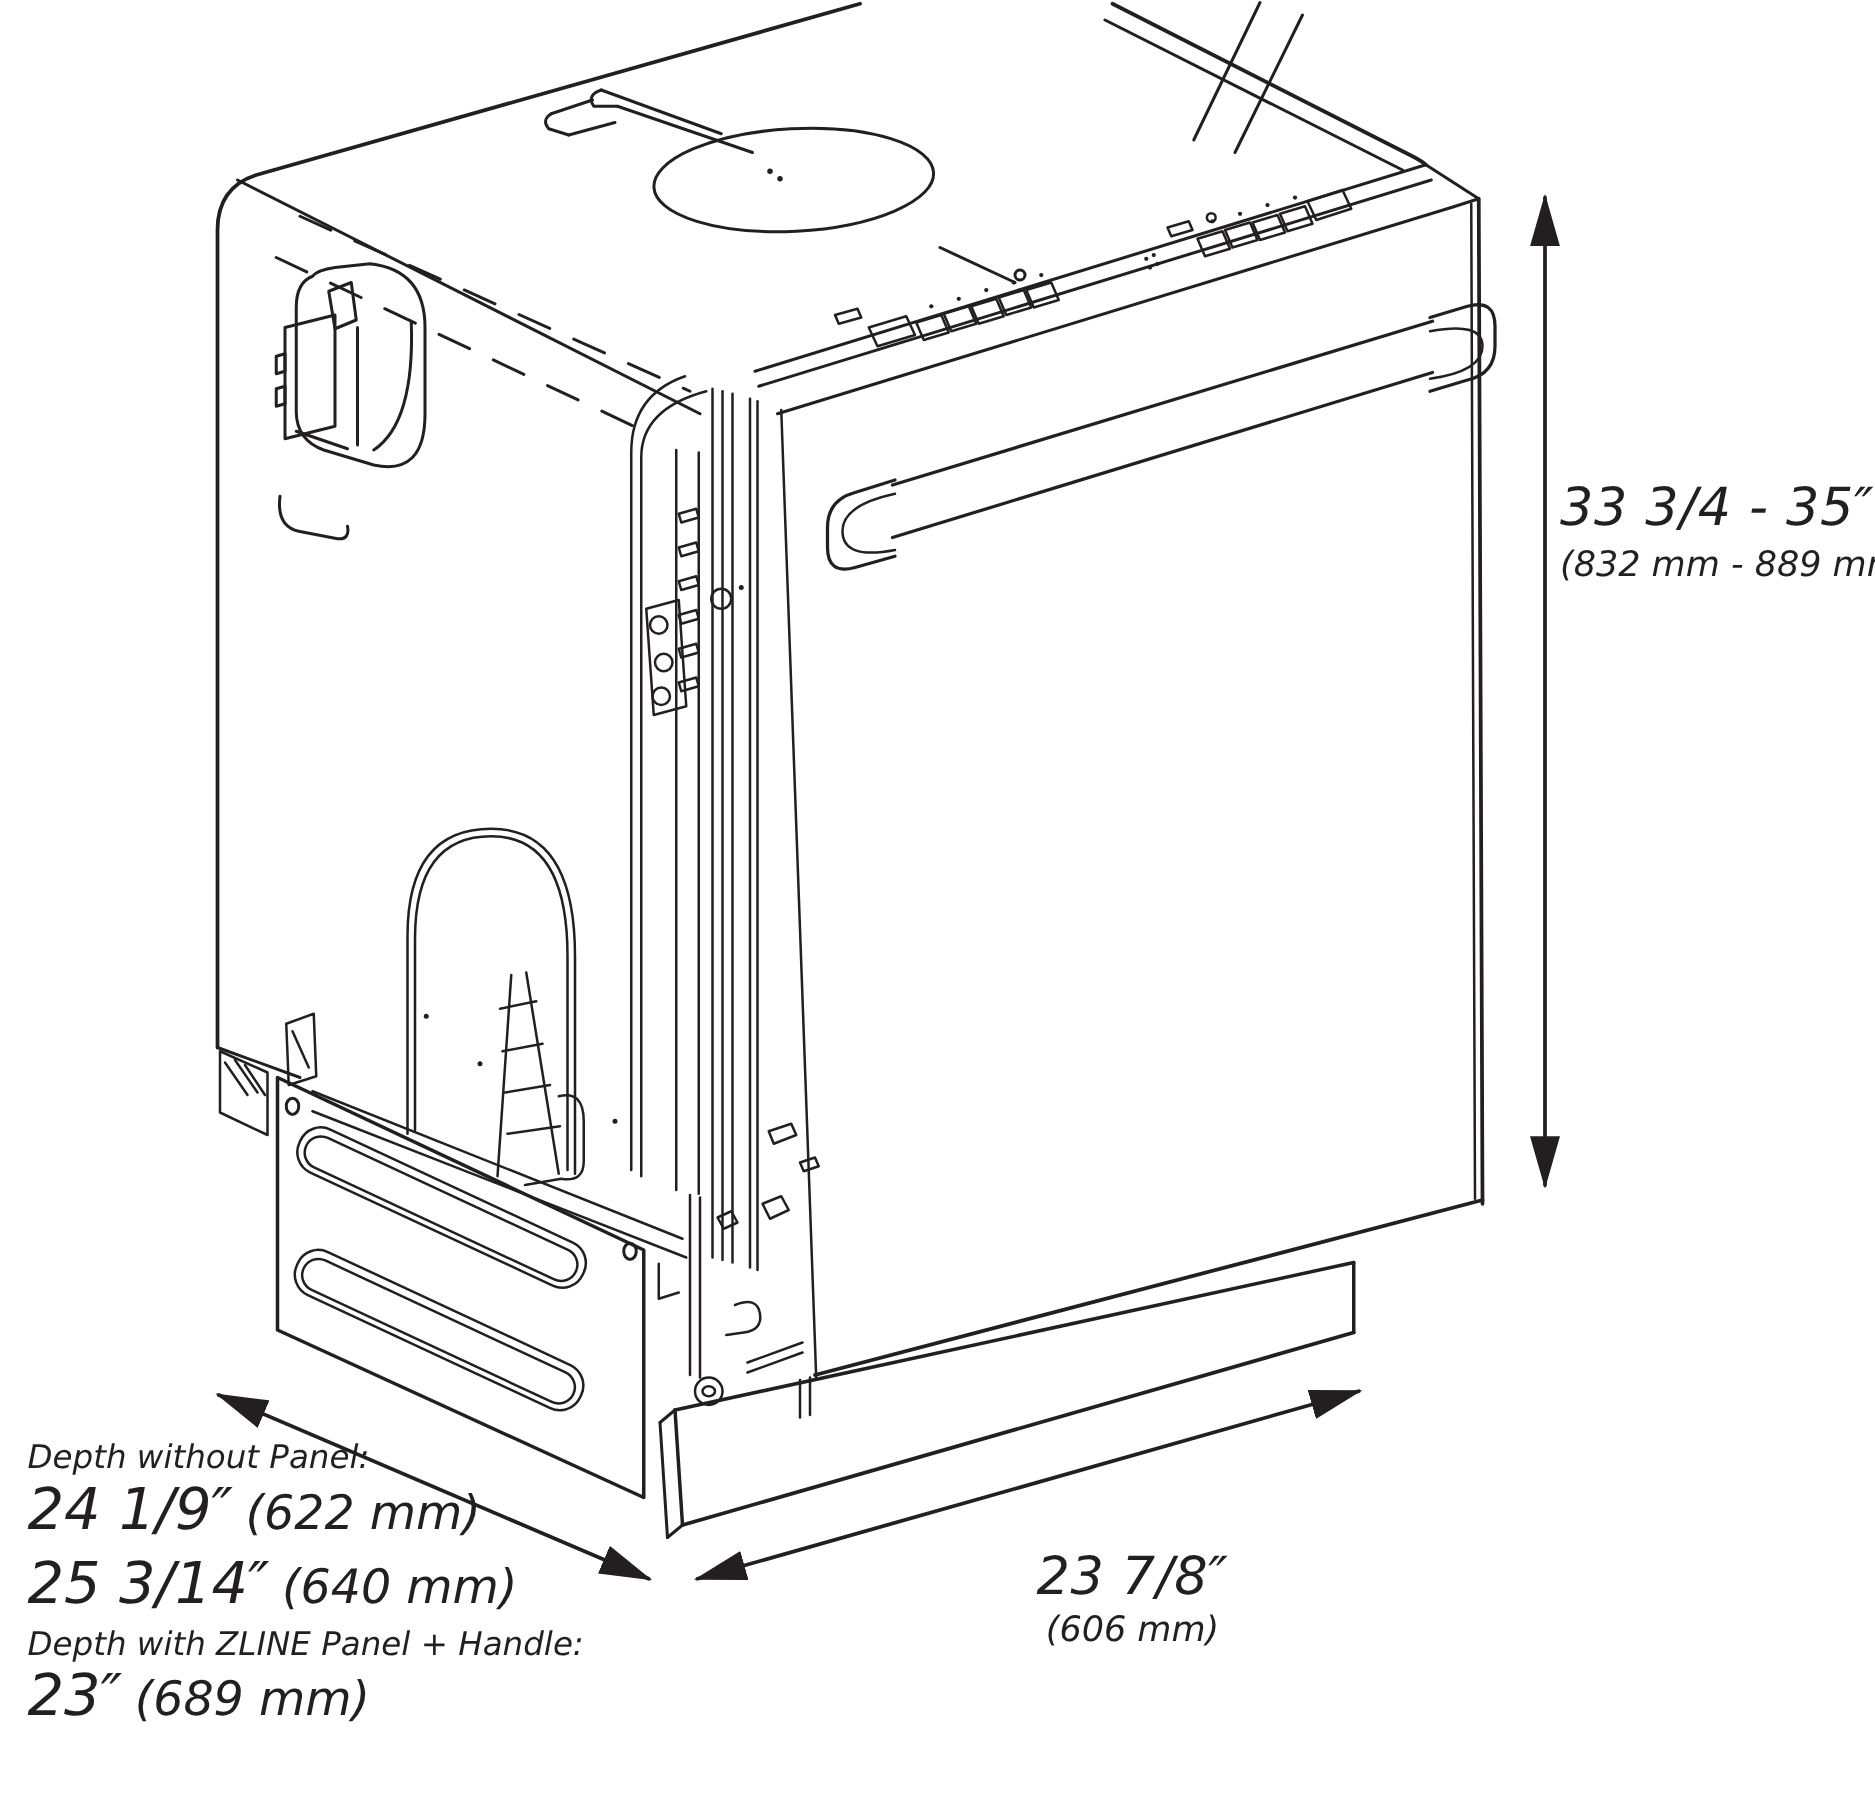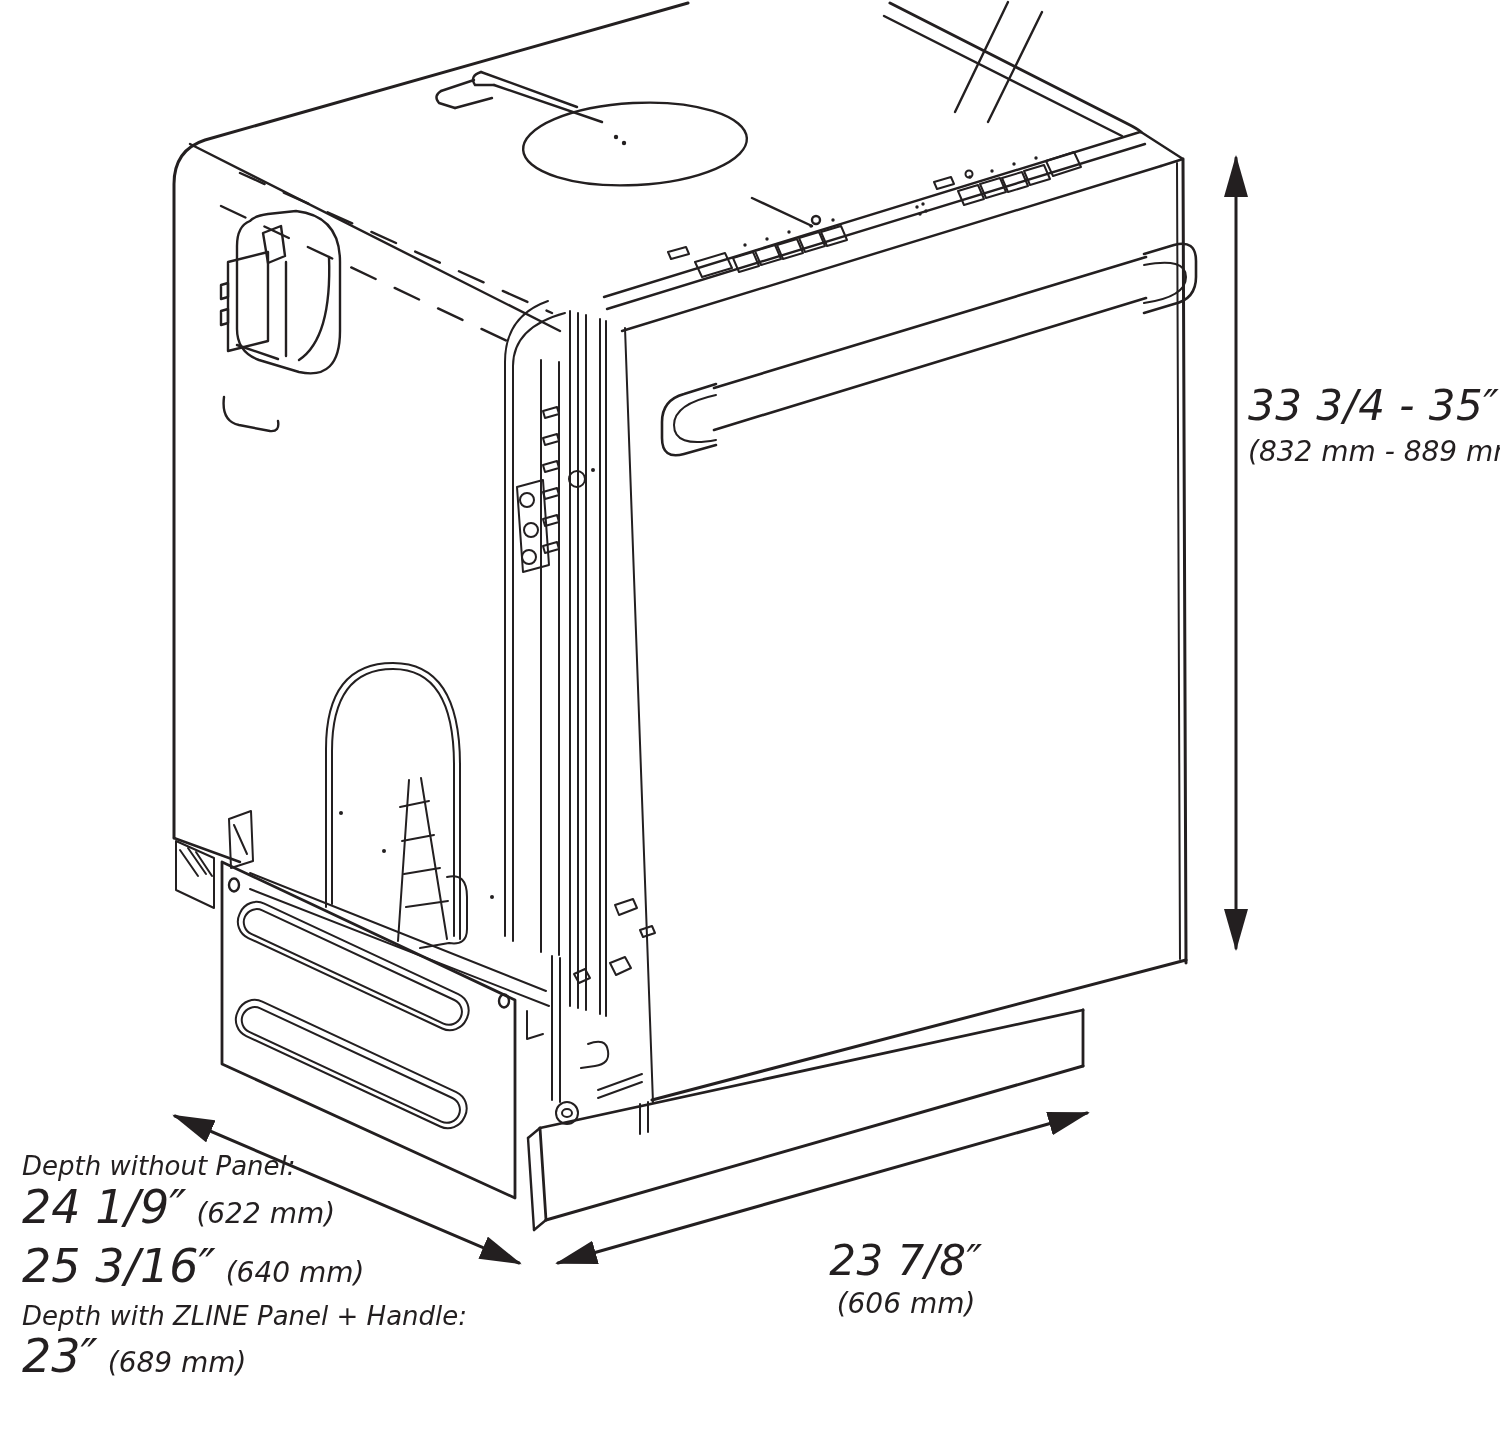--- a/index.html
+++ b/index.html
@@ -11,21 +11,21 @@
   .dim-big{font-size:42px;line-height:1.05;letter-spacing:.5px;white-space:nowrap;}
   .dim-small{font-size:28px;line-height:1.05;white-space:nowrap;}
   .height-label{left:1248px;top:384px;text-align:left;}
   .height-label .dim-small{margin-top:9px;}
   .width-label{left:756px;top:1239px;width:300px;text-align:center;}
   .width-label .dim-small{margin-top:6px;}
   .depth-block{left:22px;top:1152px;width:460px;}
   .depth-item{margin-bottom:13px;}
   .depth-item .cap{font-size:26px;line-height:1.1;margin-bottom:3px;white-space:nowrap;}
   .depth-item .val{font-size:46px;line-height:1.0;white-space:nowrap;}
-  .depth-item .val .metric{font-size:28px;margin-left:10px;}
+  .depth-item .val .metric{font-size:38px;margin-left:10px;}
 </style>
 </head>
 <body>
 
 <div class="stage">
 
 <svg width="1500" height="1434" viewBox="0 0 1500 1434">
   <defs>
     <marker id="ah" viewBox="0 0 14 8" refX="13" refY="4" markerWidth="14" markerHeight="8" orient="auto-start-reverse" markerUnits="strokeWidth">
       <path d="M0,0 L14,4 L0,8 Z" fill="#231f20"></path>
@@ -247,21 +247,21 @@
 
 <div class="lbl depth-block">
   <div class="depth-item">
     <div class="cap">Depth without Panel:</div>
     <div class="val">
       <span>24 1/9″</span><span class="metric">(622 mm)</span>
     </div>
   </div>
   <div class="depth-item">
     <div class="val">
-      <span>25 3/16″</span><span class="metric">(640 mm)</span>
+      <span>25 3/14″</span><span class="metric">(640 mm)</span>
     </div>
   </div>
   <div class="depth-item">
     <div class="cap">Depth with ZLINE Panel + Handle:</div>
     <div class="val">
       <span>23″</span><span class="metric">(689 mm)</span>
     </div>
   </div>
 </div>
 

